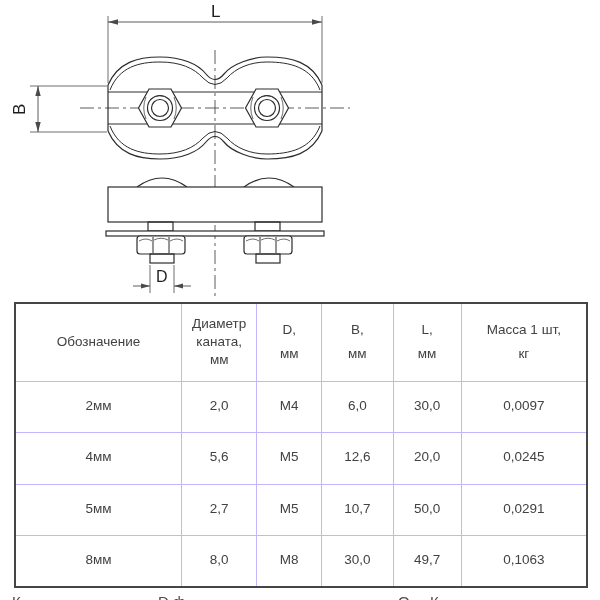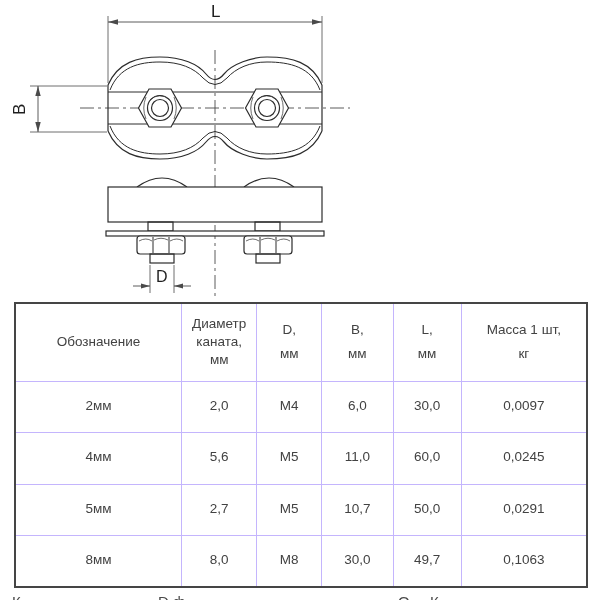--- a/index.html
+++ b/index.html
@@ -188,22 +188,22 @@
             <td>2,0</td>
             <td>M4</td>
             <td>6,0</td>
             <td>30,0</td>
             <td>0,0097</td>
           </tr>
           <tr>
             <td>4мм</td>
             <td>5,6</td>
             <td>M5</td>
-            <td>11,0</td>
-            <td>60,0</td>
+            <td>12,6</td>
+            <td>20,0</td>
             <td>0,0245</td>
           </tr>
           <tr>
             <td>5мм</td>
             <td>2,7</td>
             <td>M5</td>
             <td>10,7</td>
             <td>50,0</td>
             <td>0,0291</td>
           </tr>

